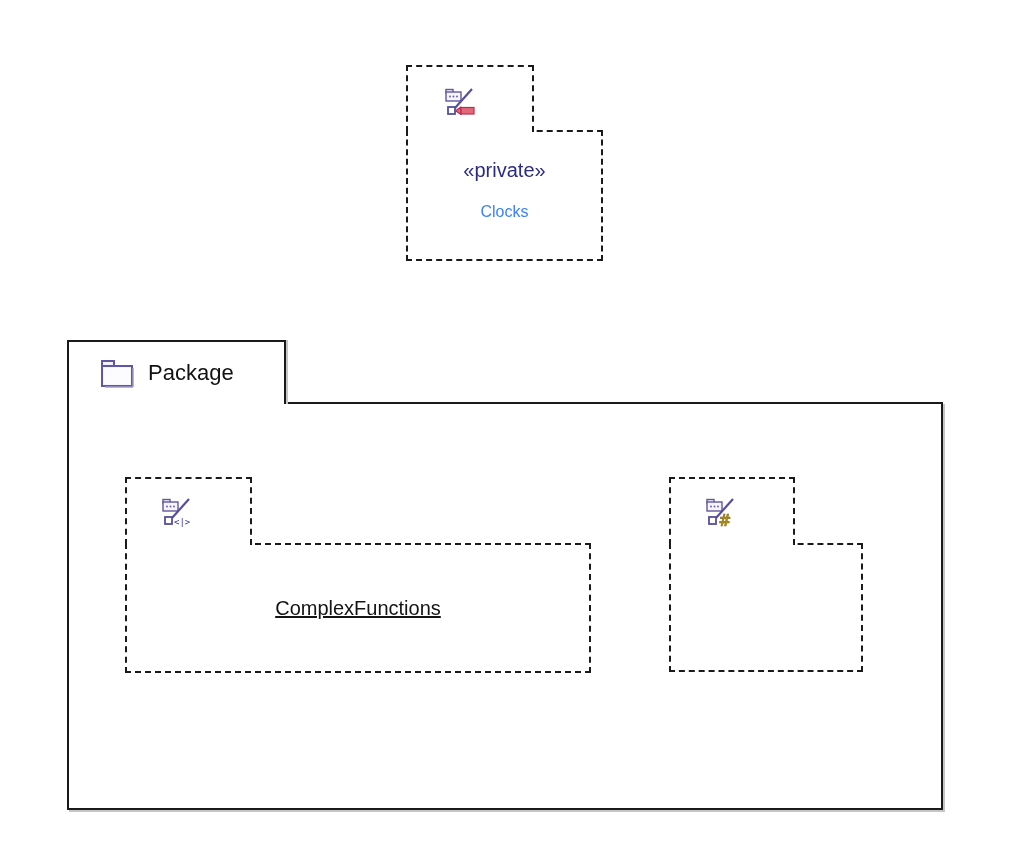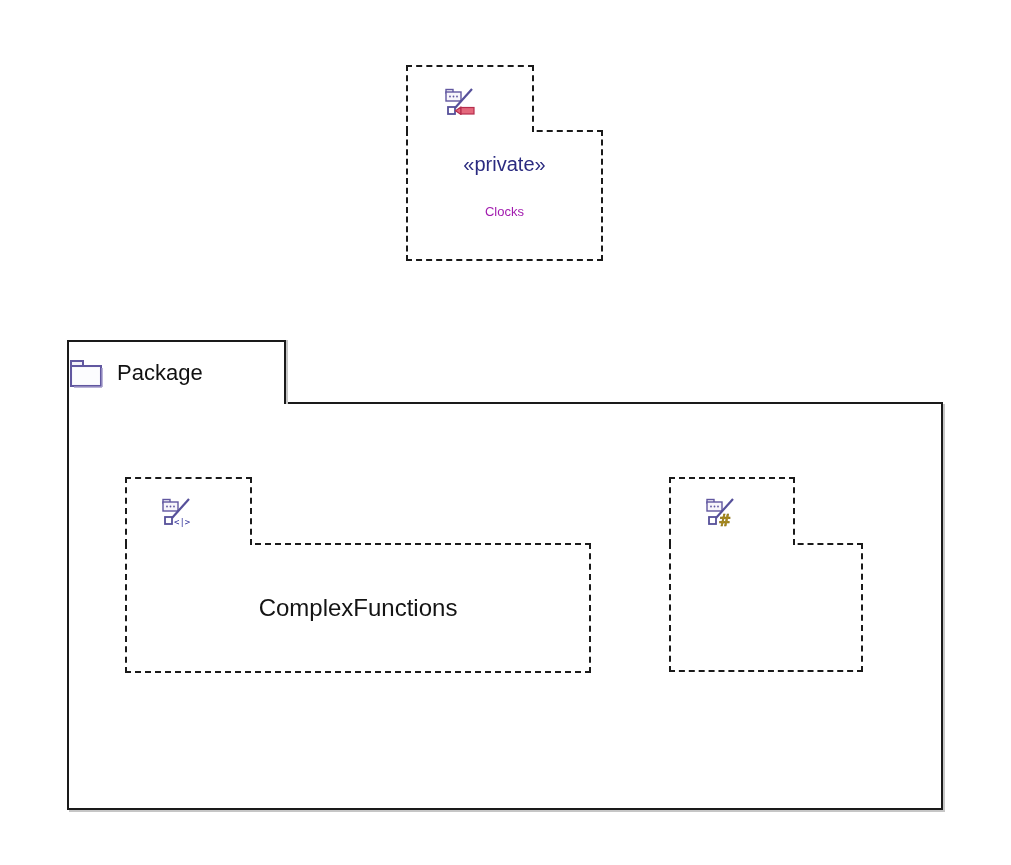--- a/index.html
+++ b/index.html
@@ -25,20 +25,21 @@
   }
 
   
   .solid-tab {
     border: 2px solid #1a1a1a;
     border-bottom: none;
     box-shadow: 2px 0 0 #c6c6c6;
     z-index: 2;
     display: flex;
     align-items: center;
+    padding-left: 31px;
   }
   .solid-body {
     border: 2px solid #1a1a1a;
     box-shadow: 2px 2px 0 #c6c6c6;
     z-index: 1;
   }
 
   
   #clocks-tab  { left: 406px; top: 65px;  width: 128px; height: 67px; }
   #clocks-body { left: 406px; top: 130px; width: 197px; height: 131px; }
@@ -50,45 +51,46 @@
   #cf-body { left: 125px; top: 543px; width: 466px; height: 130px; }
 
   #si-tab  { left: 669px; top: 477px; width: 126px; height: 68px; }
   #si-body { left: 669px; top: 543px; width: 194px; height: 129px; }
 
   .tab-icon { position: absolute; left: 34px; top: 17px; }
   #clocks-tab .tab-icon { left: 36px; top: 19px; }
 
   .stereotype {
     position: absolute;
-    top: 18px; left: 0;
+    top: 24px; left: 0;
     width: 100%;
     text-align: center;
     font-size: 20px;
     color: #2b2b80;
     line-height: 28px;
     white-space: nowrap;
   }
   .pkg-name {
     position: absolute;
     top: 66px; left: 0;
     width: 100%;
     text-align: center;
-    font-size: 13px;
-    color: #a21caf;
+    font-size: 16px;
+    color: #3b82f6;
     line-height: 28px;
     white-space: nowrap;
   }
   .center-name {
     display: flex;
     align-items: center;
     justify-content: center;
     height: 100%;
-    font-size: 24px;
+    font-size: 20px;
     color: #141414;
+    text-decoration: underline;
   }
   .folder-label {
     font-size: 22px;
     color: #111111;
     margin-left: 14px;
     white-space: nowrap;
   }
 </style>
 </head>
 <body>

